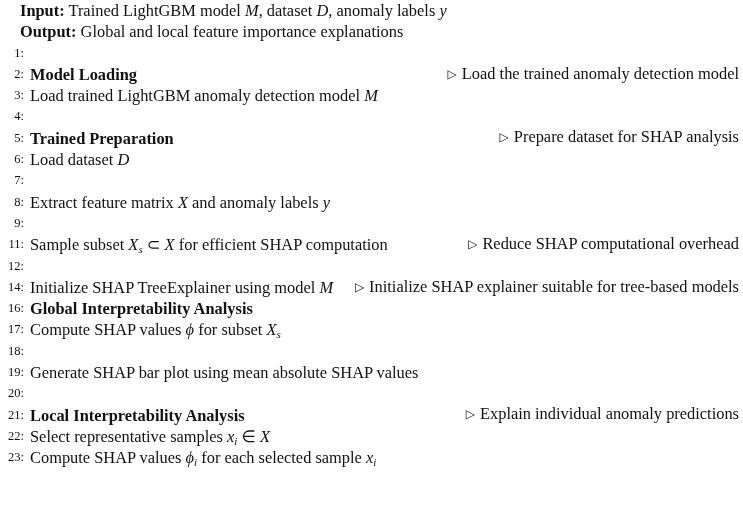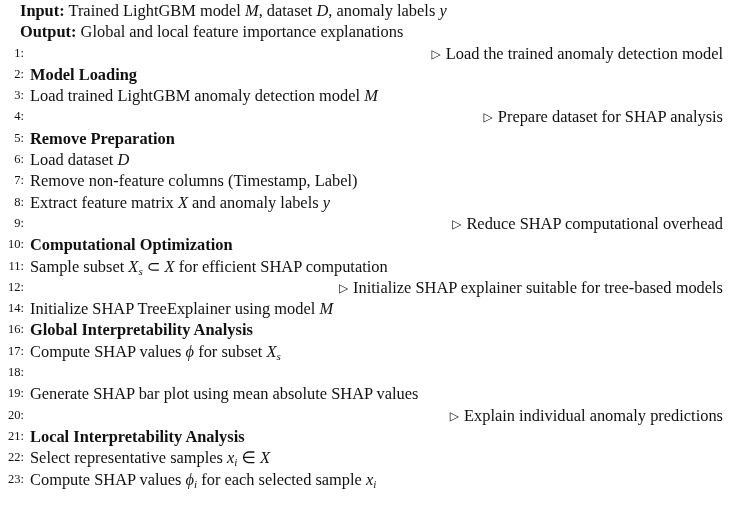--- a/index.html
+++ b/index.html
@@ -19,21 +19,21 @@
     position: relative; height: 21.3px; line-height: 21.3px;
     font-size: 16.4px; white-space: nowrap;
     font-family: "Liberation Serif", serif;
   }
   .num {
     position: absolute; left: 0; width: 24px; text-align: right;
     font-size: 12.5px;
   }
   .txt { position: absolute; left: 30px; }
   .txt.bold { font-weight: bold; }
-  .cmt { position: absolute; right: 20px; }
+  .cmt { position: absolute; right: 4px; margin-top: 20px; }
   .tri { font-size: 12px; margin-right: 5px; position: relative; top: -1px; }
   i.m { font-style: italic; }
   sub { font-size: 11px; vertical-align: -3px; line-height: 0; font-style: italic; }
 </style>
 </head>
 <body>
 
 <div class="algo">
   <div class="hdr">
     <b>Input:</b>
@@ -62,47 +62,42 @@
     <span class="txt"><span>Load trained LightGBM anomaly detection model</span> <i class="m">M</i></span>
   </div>
 
   <div class="line">
     <span class="num">4:</span>
     <span class="cmt"><span class="tri">▷</span><span>Prepare dataset for SHAP analysis</span></span>
   </div>
 
   <div class="line">
     <span class="num">5:</span>
-    <span class="txt bold">Remove Preparation</span>
+    <span class="txt bold">Trained Preparation</span>
   </div>
 
   <div class="line">
     <span class="num">6:</span>
     <span class="txt"><span>Load dataset</span> <i class="m">D</i></span>
   </div>
 
   <div class="line">
     <span class="num">7:</span>
-    <span class="txt">Remove non-feature columns (Timestamp, Label)</span>
   </div>
 
   <div class="line">
     <span class="num">8:</span>
     <span class="txt"><span>Extract feature matrix</span> <i class="m">X</i> <span>and anomaly labels</span> <i class="m">y</i></span>
   </div>
 
   <div class="line">
     <span class="num">9:</span>
     <span class="cmt"><span class="tri">▷</span><span>Reduce SHAP computational overhead</span></span>
   </div>
 
-  <div class="line">
-    <span class="num">10:</span>
-    <span class="txt bold">Computational Optimization</span>
-  </div>
 
   <div class="line">
     <span class="num">11:</span>
     <span class="txt"><span>Sample subset</span> <i class="m">X</i><sub>s</sub> <span>⊂</span> <i class="m">X</i> <span>for efficient SHAP computation</span></span>
   </div>
 
   <div class="line">
     <span class="num">12:</span>
     <span class="cmt"><span class="tri">▷</span><span>Initialize SHAP explainer suitable for tree-based models</span></span>
   </div>

